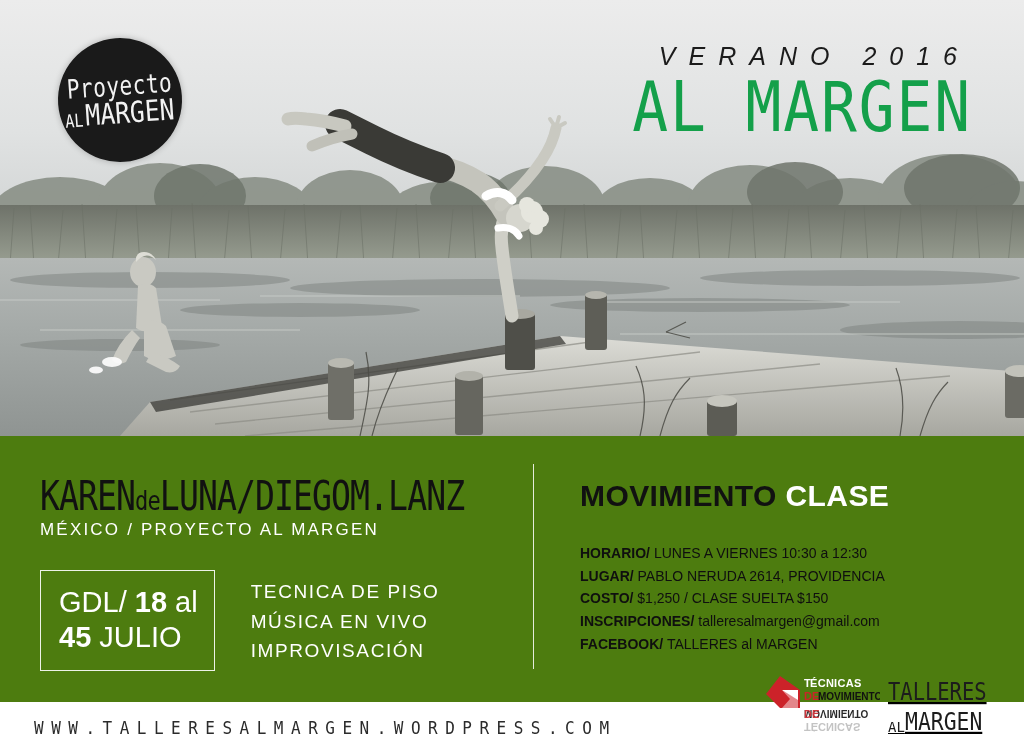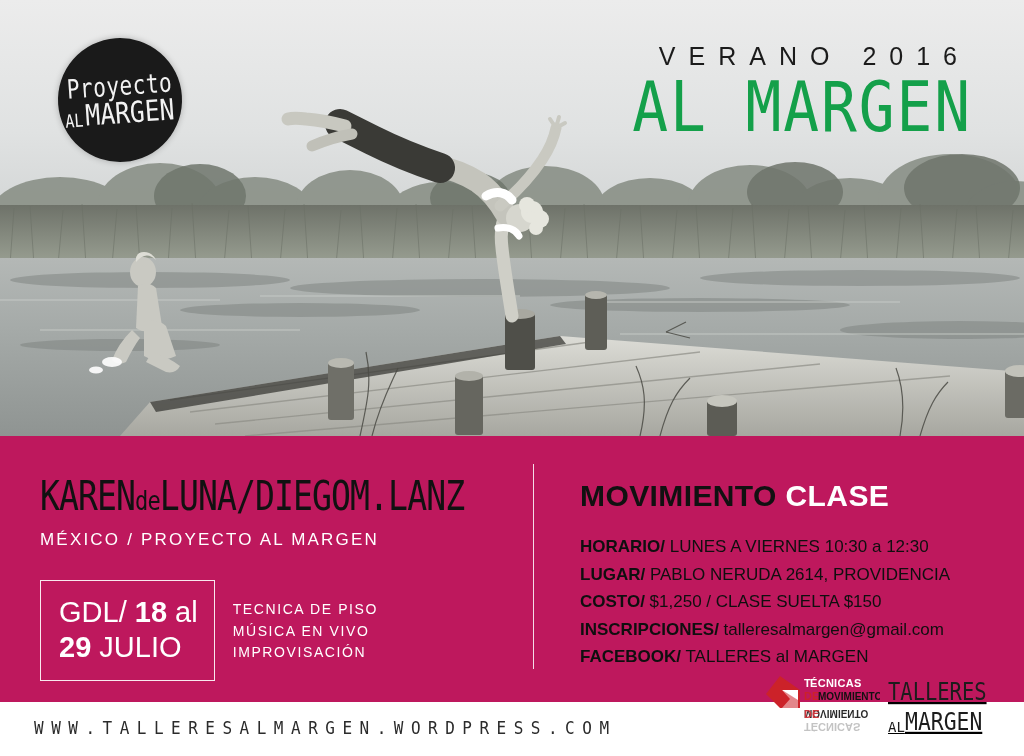--- a/index.html
+++ b/index.html
@@ -78,41 +78,42 @@
     right: 52px; top: 42px;
     text-align: right;
   }
   .verano-line {
     color: #1b1b1b;
     font-size: 25px;
     letter-spacing: 13px;
     font-weight: 400;
     padding-right: 2px;
     white-space: nowrap;
+    font-style: italic;
   }
   .almargen-line {
     color: #14a04a;
     font-size: 62px;
     line-height: 0.95;
     margin-top: 4px;
     letter-spacing: 2px;
     font-family: "DejaVu Sans Mono", monospace;
     font-weight: 400;
     transform: scaleX(0.96) scaleY(1.12);
     transform-origin: right top;
     white-space: nowrap;
   }
 
   
   .green-band {
     position: absolute;
     left: 0; top: 436px;
     width: 1024px;
     height: 266px;
-    background: #be185d;
+    background: #4d7c0f;
   }
   .divider {
     position: absolute;
     left: 533px; top: 28px;
     width: 1px; height: 205px;
     background: rgba(255,255,255,0.85);
   }
 
   
   .left-col { position: absolute; left: 40px; top: 40px; width: 470px; }
@@ -124,63 +125,63 @@
     letter-spacing: -1px;
     transform: scaleX(0.92) scaleY(1.12);
     transform-origin: left top;
     white-space: nowrap;
   }
   .artists .small { font-size: 24px; }
   .country {
     color: #ffffff;
     font-size: 17px;
     letter-spacing: 2.2px;
-    margin-top: 18px;
+    margin-top: 8px;
     white-space: nowrap;
   }
   .date-row {
     display: flex;
     align-items: stretch;
     margin-top: 30px;
   }
   .date-box {
     border: 1px solid rgba(255,255,255,0.9);
     padding: 14px 16px 14px 18px;
     color: #ffffff;
     font-size: 29px;
     line-height: 1.22;
     white-space: nowrap;
   }
   .date-box b { font-weight: 700; }
   .topics {
     color: #ffffff;
-    font-size: 14px;
+    font-size: 19px;
     line-height: 1.55;
     letter-spacing: 1.6px;
-    margin-left: 18px;
+    margin-left: 36px;
     align-self: center;
     padding-top: 2px;
     white-space: nowrap;
   }
 
   
   .right-col { position: absolute; left: 580px; top: 45px; width: 420px; }
   .intensivo {
     font-size: 30px;
     font-weight: 700;
     letter-spacing: 0.4px;
     line-height: 1;
     white-space: nowrap;
   }
   .intensivo .dark { color: #111111; }
   .intensivo .white { color: #ffffff; }
   .info-list {
-    margin-top: 22px;
+    margin-top: 31px;
     color: #0f0f0f;
-    font-size: 17px;
+    font-size: 14px;
     line-height: 1.62;
   }
   .info-list div { white-space: nowrap; }
   .info-list b { font-weight: 700; }
 
   
   .tdm-logo {
     position: absolute;
     left: 760px; top: 674px;
     width: 120px; height: 58px;
@@ -443,21 +444,21 @@
     <div class="left-col">
       <div class="artists"><span>KAREN</span><span class="small">de</span><span>LUNA/DIEGO</span><span>M.LANZ</span></div>
 
       <div class="country">MÉXICO / PROYECTO AL MARGEN</div>
 
       <div class="date-row">
         <div class="date-box">
           <span>GDL/</span>
           <b>18</b>
           <span>al</span><br>
-          <b>29</b>
+          <b>45</b>
           <span>JULIO</span>
         </div>
         <div class="topics">
           <div>TECNICA DE PISO</div>
           <div>MÚSICA EN VIVO</div>
           <div>IMPROVISACIÓN</div>
         </div>
       </div>
     </div>
 

